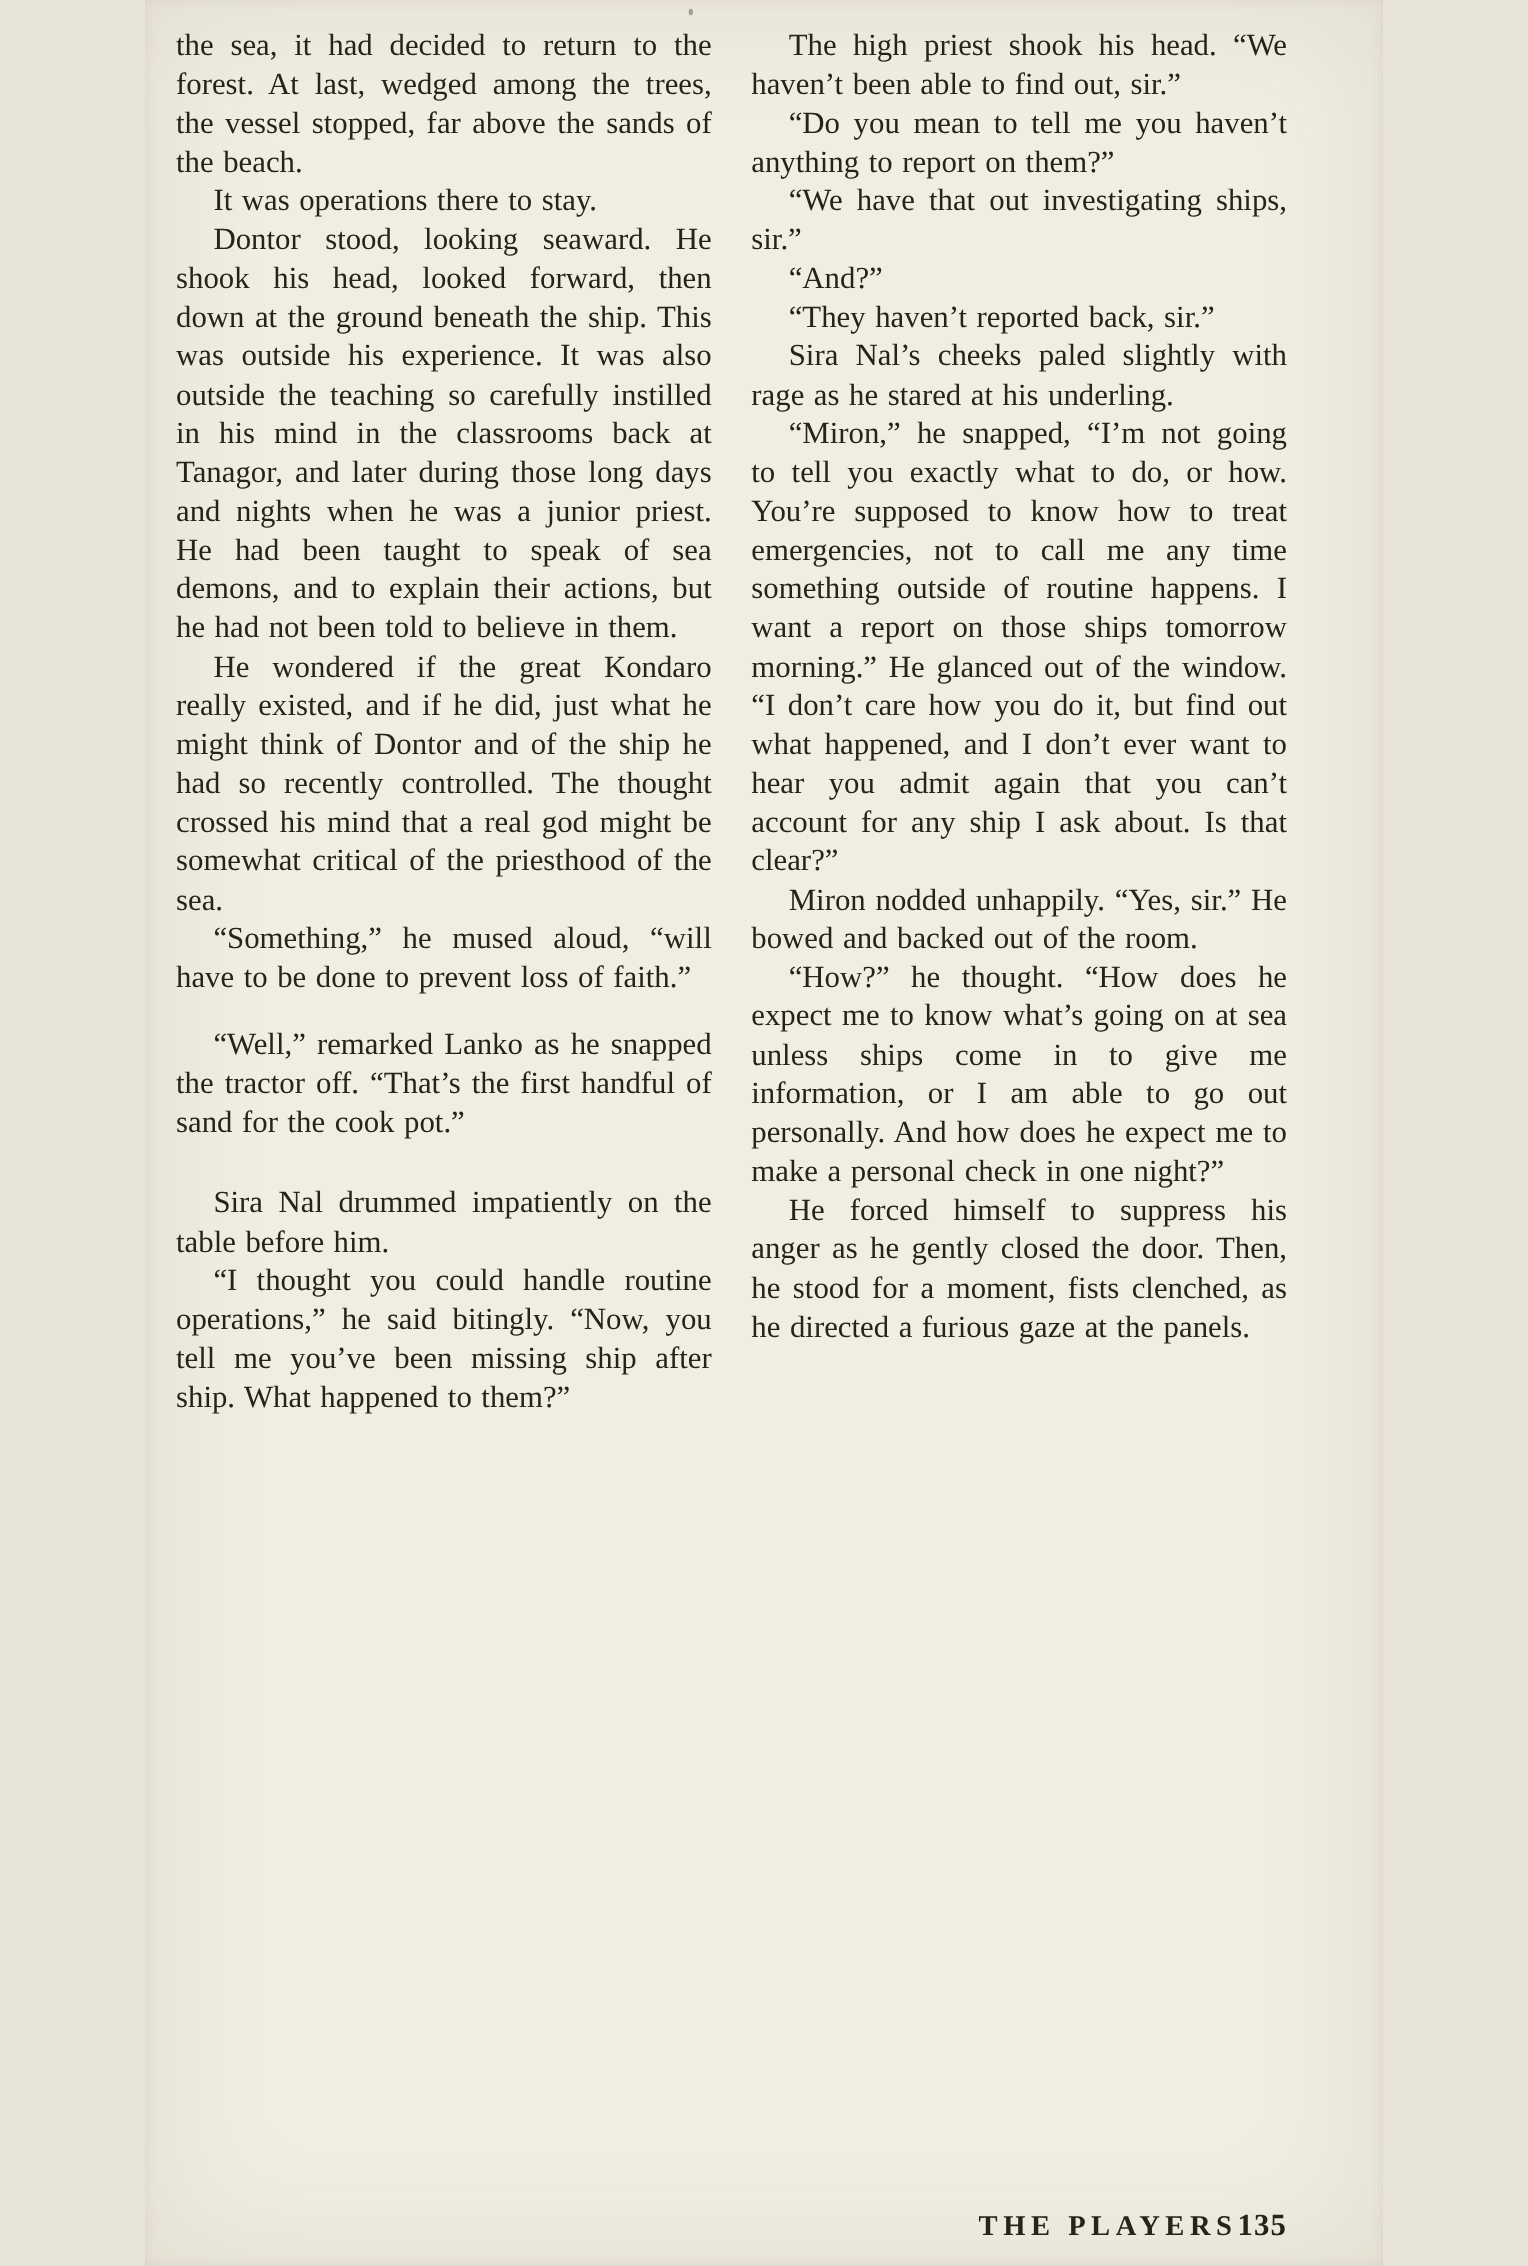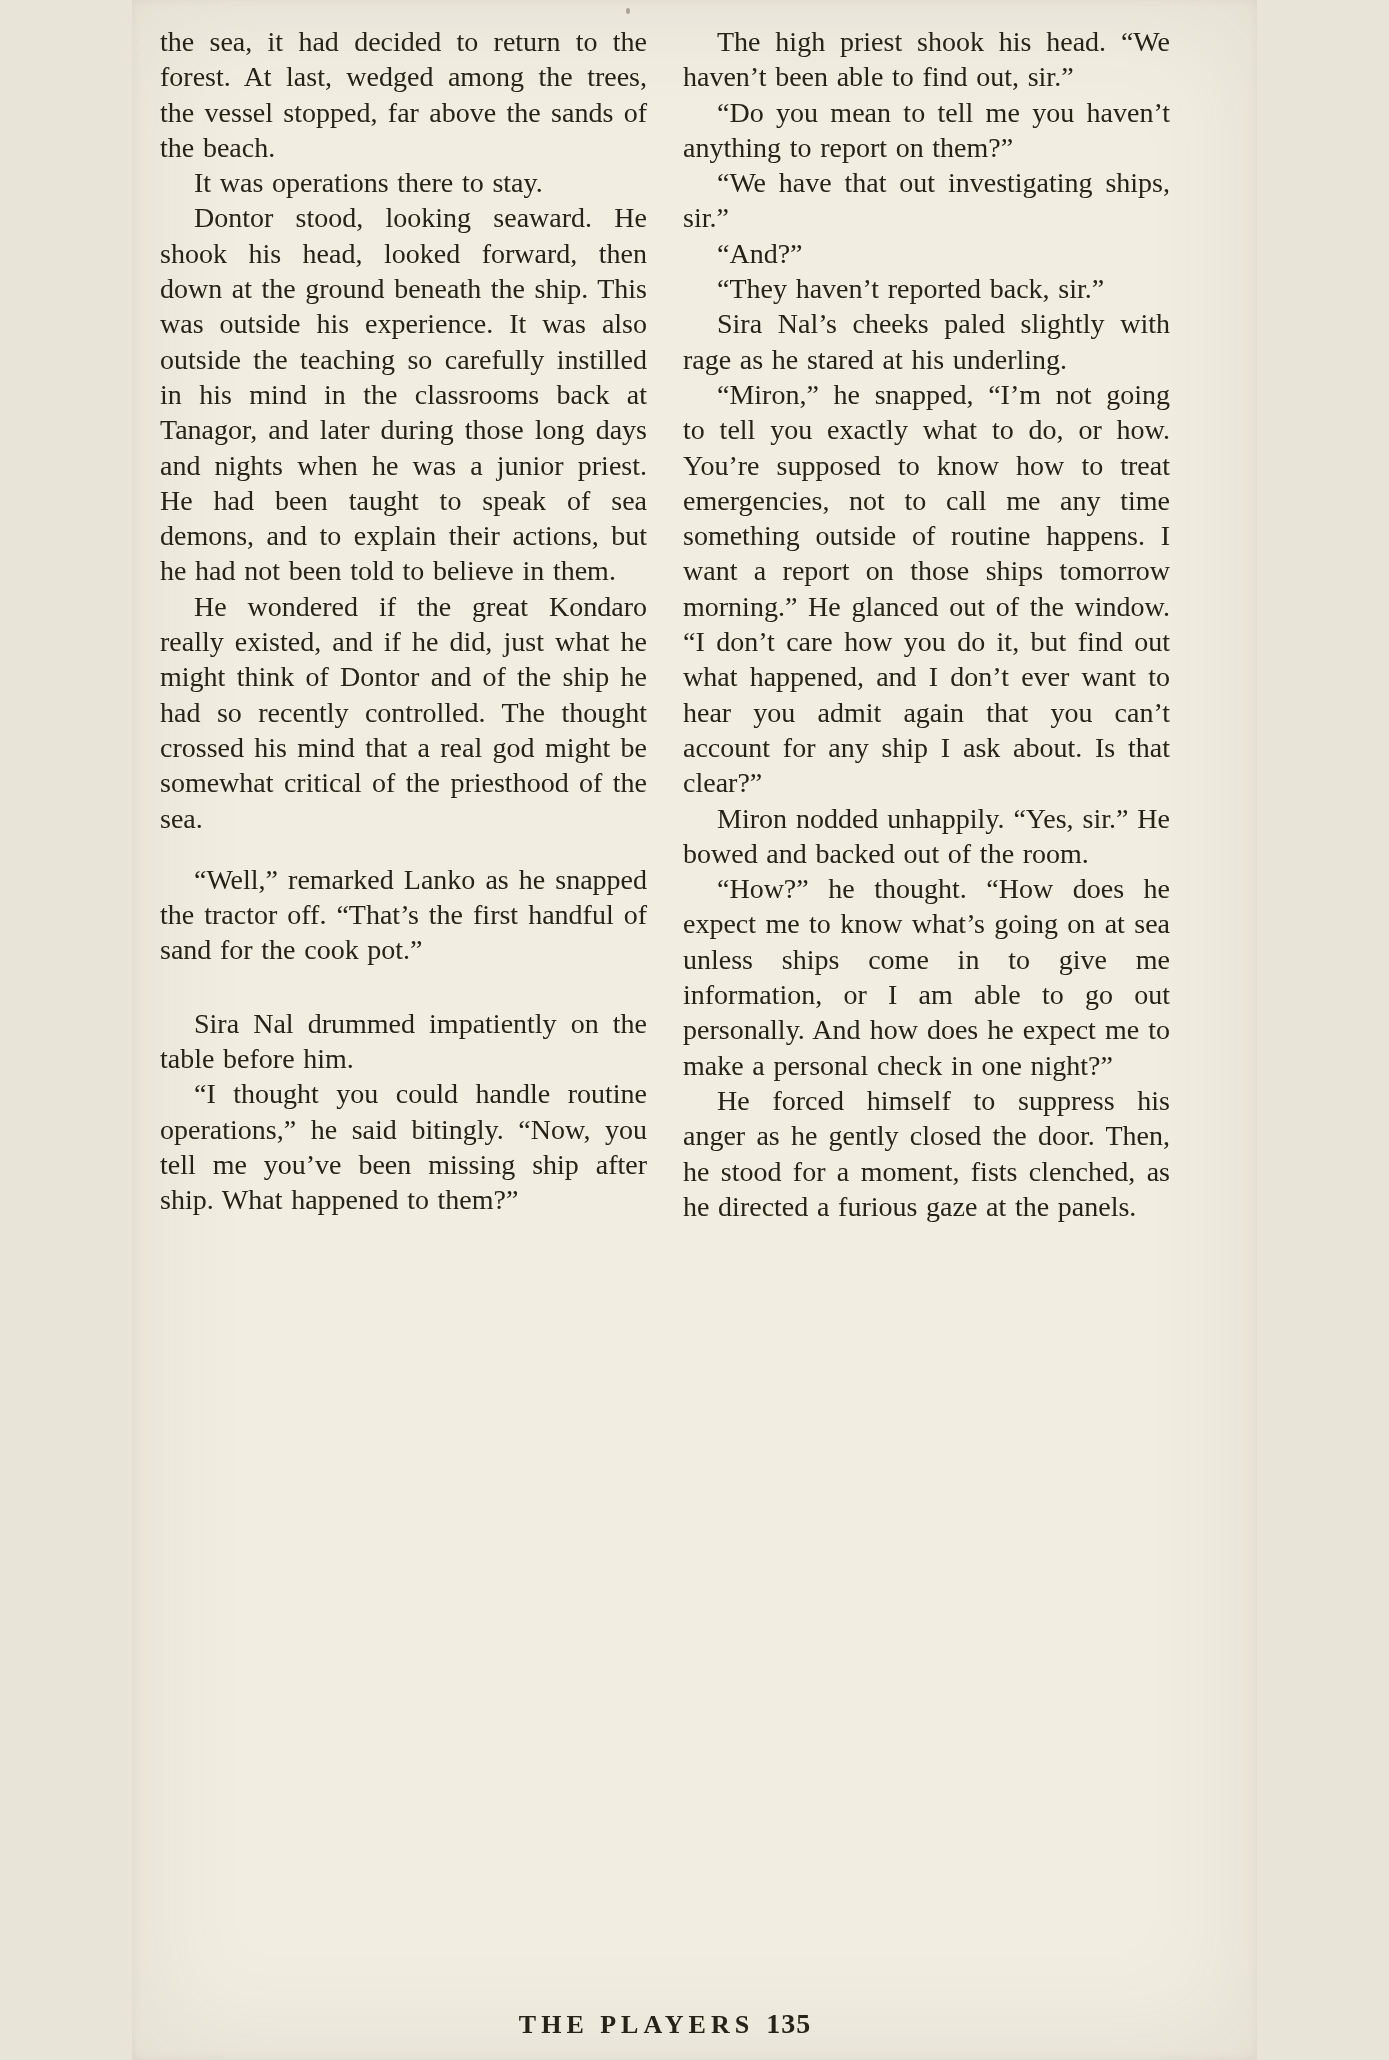--- a/index.html
+++ b/index.html
@@ -42,23 +42,22 @@
   }
   .para.italic {
     margin: 26px 0 38px 0;
   }
   .footer {
     position: absolute;
     left: 28px;
     bottom: 20px;
     width: 1010px;
     display: flex;
-    justify-content: center;
+    justify-content: flex-end;
     align-items: baseline;
-    gap: 12px;
   }
   .running-title {
     font-size: 26px;
     font-weight: 700;
     letter-spacing: 5px;
   }
   .page-number {
     font-size: 28px;
     font-weight: 700;
     letter-spacing: 1px;
@@ -81,20 +80,21 @@
 
   <span class="scan-speck"></span>
 
   <div class="columns">
 
     <div class="col">
       <p class="para no-indent">the sea, it had decided to return to the forest. At last, wedged among the trees, the vessel stopped, far above the sands of the beach.</p>
       <p class="para">It was operations there to stay.</p>
       <p class="para">Dontor stood, looking seaward. He shook his head, looked forward, then down at the ground beneath the ship. This was outside his experience. It was also outside the teaching so carefully instilled in his mind in the classrooms back at Tanagor, and later during those long days and nights when he was a junior priest. He had been taught to speak of sea demons, and to explain their actions, but he had not been told to believe in them.</p>
       <p class="para">He wondered if the great Kondaro really existed, and if he did, just what he might think of Dontor and of the ship he had so recently controlled. The thought crossed his mind that a real god might be somewhat critical of the priesthood of the sea.</p>
+      <p class="para">“Something,” he mused aloud, “will have to be done to prevent loss of faith.”</p>
       <p class="para italic">“Well,” remarked Lanko as he snapped the tractor off. “That’s the first handful of sand for the cook pot.”</p>
       <p class="para">Sira Nal drummed impatiently on the table before him.</p>
       <p class="para">“I thought you could handle routine operations,” he said bitingly. “Now, you tell me you’ve been missing ship after ship. What happened to them?”</p>
     </div>
 
     <div class="col">
       <p class="para">The high priest shook his head. “We haven’t been able to find out, sir.”</p>
       <p class="para">“Do you mean to tell me you haven’t anything to report on them?”</p>
       <p class="para">“We have that out investigating ships, sir.”</p>
       <p class="para">“And?”</p>

